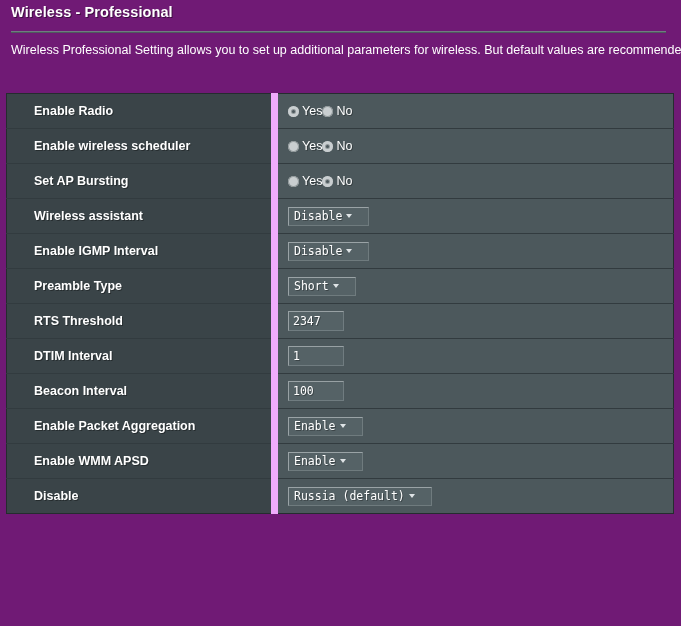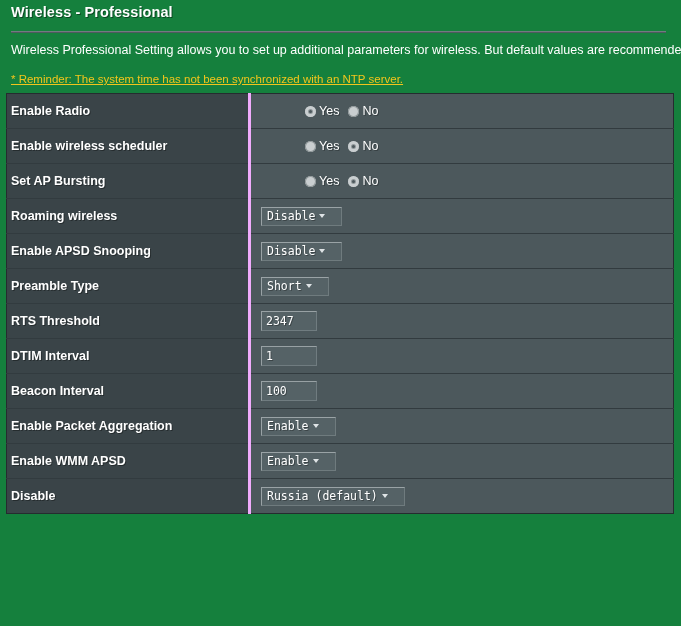--- a/index.html
+++ b/index.html
@@ -11,21 +11,21 @@
     height: 626px;
     background: #5b676b;
     font-family: "Liberation Sans", sans-serif;
     overflow: hidden;
   }
 
   .page {
     position: relative;
     width: 681px;
     height: 626px;
-    background: #15803d;
+    background: #701a75;
   }
 
   
   .page-title {
     position: absolute;
     left: 11px;
     top: 4px;
     font-size: 14.5px;
     font-weight: bold;
     color: #ffffff;
@@ -87,38 +87,36 @@
   }
   .settings-table tr:last-child td {
     border-bottom: none;
   }
   td.label-cell {
     width: 237px;
     background: #3a4448;
     color: #ffffff;
     font-size: 12.5px;
     font-weight: bold;
-    padding-left: 4px;
-    border-right: 3px solid #f0abfc;
+    padding-left: 27px;
+    border-right: 7px solid #f0abfc;
     text-shadow: 1px 1px 0 rgba(0,0,0,0.35);
     white-space: nowrap;
     overflow: hidden;
     margin-left: 29px;
   }
   td.value-cell {
     background: #4c585c;
     padding-left: 10px;
   }
 
   
   .radio-group {
     display: flex;
     align-items: center;
-    gap: 9px;
-    margin-left: 44px;
   }
   .radio-opt {
     display: flex;
     align-items: center;
     gap: 3px;
     cursor: pointer;
   }
   .radio-dot {
     width: 11px;
     height: 11px;
@@ -222,21 +220,20 @@
   }
 </style>
 </head>
 <body>
 
 <div class="page">
 
   <div class="page-title">Wireless - Professional</div>
   <div class="title-rule"></div>
   <div class="page-desc">Wireless Professional Setting allows you to set up additional parameters for wireless. But default values are recommended.</div>
-  <div class="reminder">* Reminder: The system time has not been synchronized with an NTP server.</div>
 
   <table class="settings-table">
     <tbody>
         <tr>
           <td class="label-cell">Enable Radio</td>
           <td class="value-cell">
             <div class="radio-group">
               <div class="radio-opt">
                 <span class="radio-dot checked"></span>
                 <span class="radio-label">Yes</span>
@@ -272,28 +269,28 @@
                 <span class="radio-label">Yes</span>
               </div>
               <div class="radio-opt">
                 <span class="radio-dot checked"></span>
                 <span class="radio-label">No</span>
               </div>
             </div>
           </td>
         </tr>
         <tr>
-          <td class="label-cell">Roaming wireless</td>
+          <td class="label-cell">Wireless assistant</td>
           <td class="value-cell"><div class="ui-select">
               <span class="sel-text">Disable</span>
               <span class="sel-arrow"></span>
             </div></td>
         </tr>
         <tr>
-          <td class="label-cell">Enable APSD Snooping</td>
+          <td class="label-cell">Enable IGMP Interval</td>
           <td class="value-cell"><div class="ui-select">
               <span class="sel-text">Disable</span>
               <span class="sel-arrow"></span>
             </div></td>
         </tr>
         <tr>
           <td class="label-cell">Preamble Type</td>
           <td class="value-cell"><div class="ui-select">
               <span class="sel-text">Short</span>
               <span class="sel-arrow"></span>

